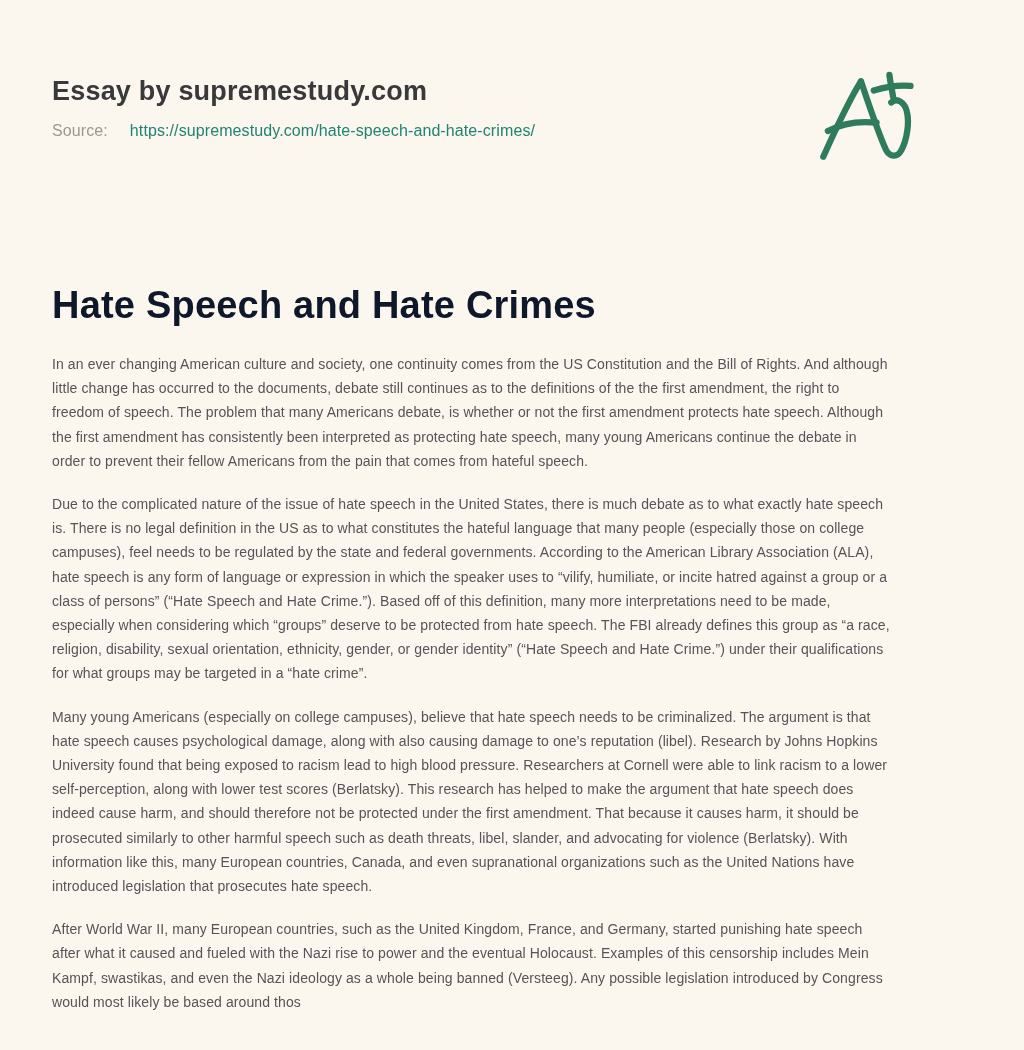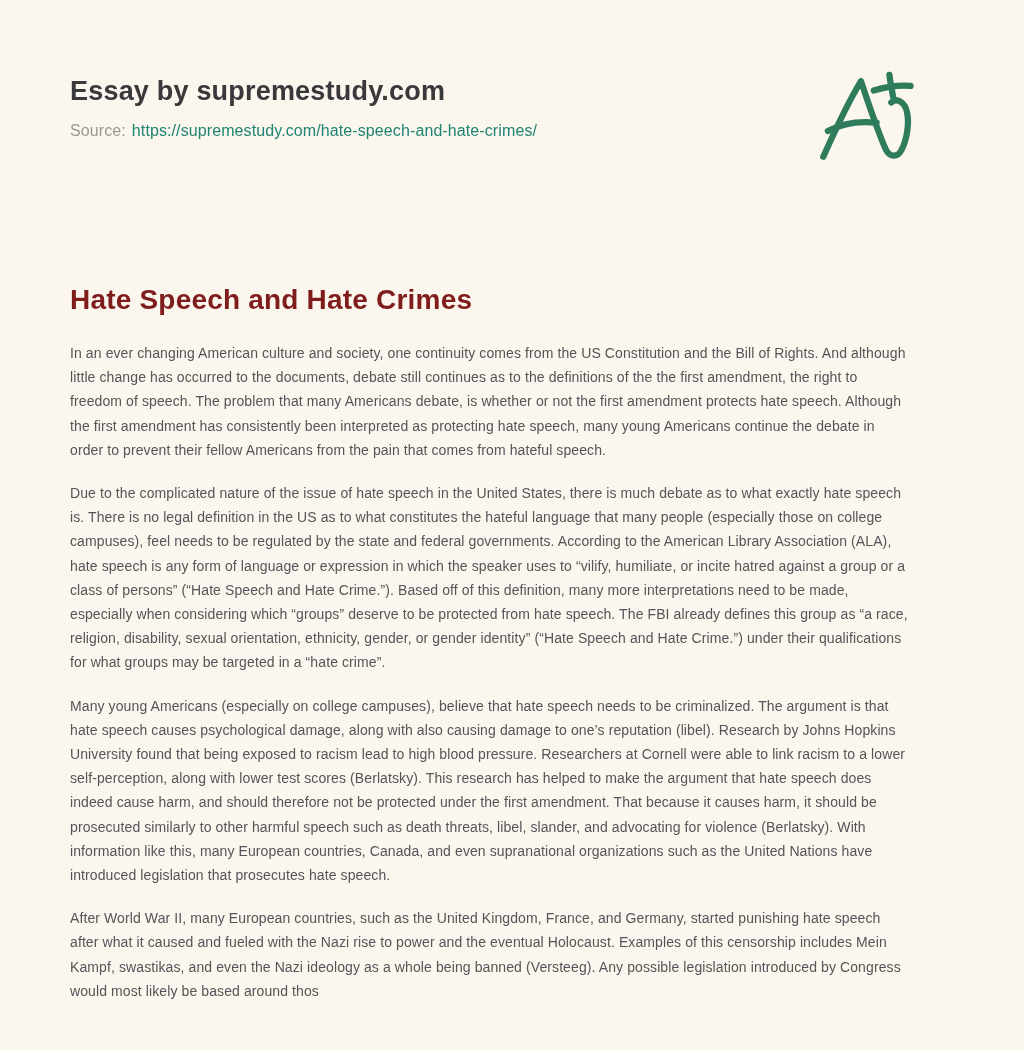--- a/index.html
+++ b/index.html
@@ -7,47 +7,47 @@
   body {
     background: #fbf6ee;
     font-family: "Liberation Sans", sans-serif;
   }
   .page {
     position: relative;
     width: 1024px;
     height: 1050px;
     overflow: hidden;
     background: #fbf6ee;
-    padding: 60px 96px 0 70px;
+    padding: 60px 96px 0 52px;
   }
   .header {
     display: flex;
     justify-content: space-between;
     align-items: flex-start;
   }
   .site-title {
     font-size: 27px;
     font-weight: 700;
     color: #39393b;
     letter-spacing: 0.2px;
     margin: 16px 0 0 0;
   }
   .source-line {
     margin-top: 15px;
     font-size: 16px;
     letter-spacing: 0.1px;
   }
-  .source-label { color: #9c9791; margin-right: 6px; }
+  .source-label { color: #9c9791; margin-right: 22px; }
   .source-link { color: #1f8472; text-decoration: none; text-align: center; }
   .logo { flex: 0 0 auto; margin-top: 2px; }
   .logo svg { display: block; }
   .essay-title {
-    font-size: 28px;
+    font-size: 38px;
     font-weight: 700;
-    color: #7f1d1d;
+    color: #0f172a;
     letter-spacing: 0.2px;
     margin: 108px 0 0 0;
   }
   .essay-body { margin-top: 25px; }
   .para {
     font-size: 14px;
     line-height: 24.2px;
     color: #585358;
     letter-spacing: 0.1px;
     margin: 0;

